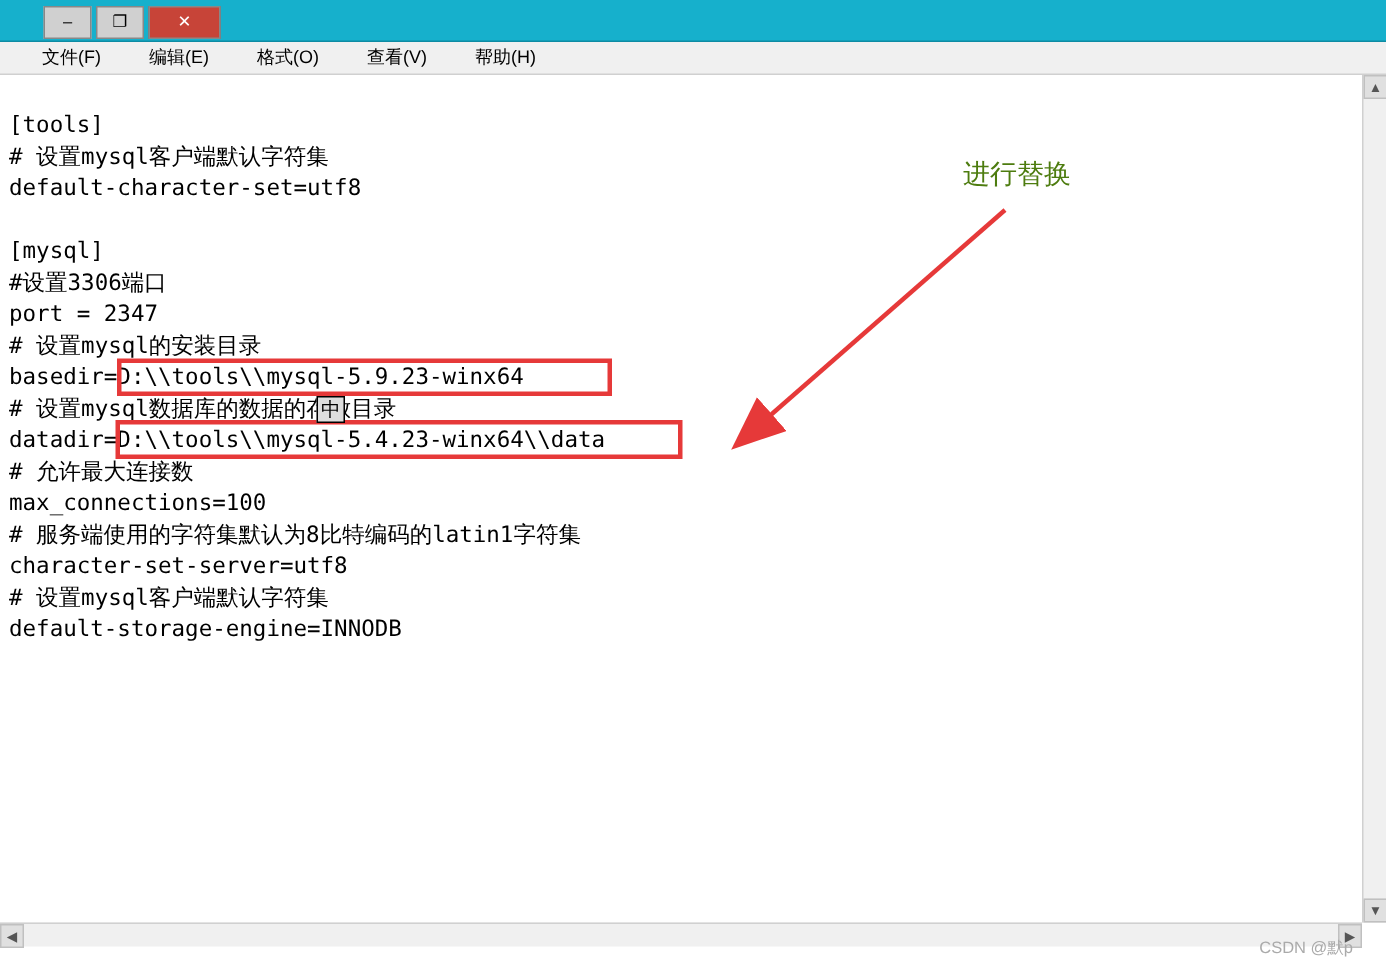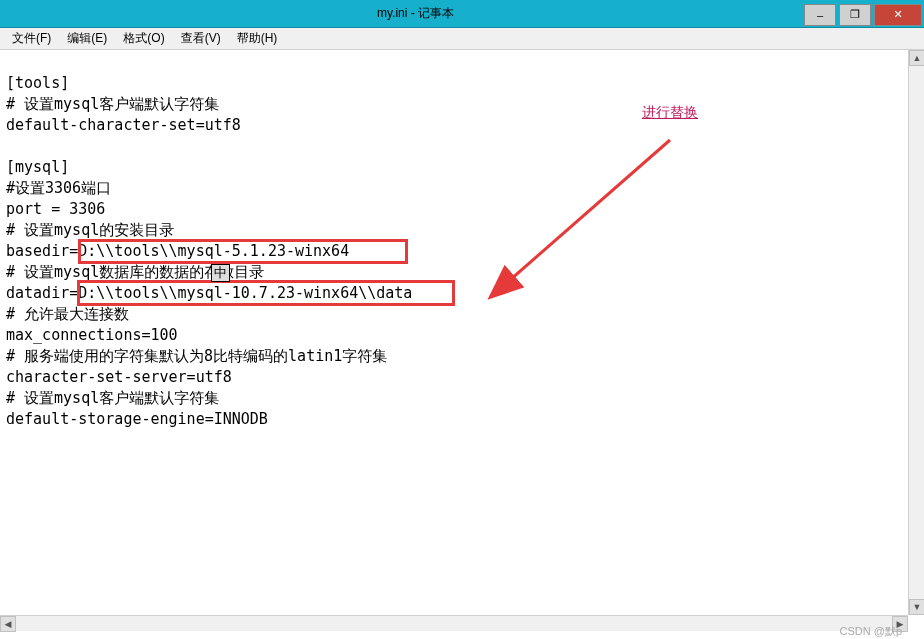--- a/index.html
+++ b/index.html
@@ -4,41 +4,40 @@
   <style>
     * { margin: 0; padding: 0; box-sizing: border-box; }
     body { font-family: "Microsoft YaHei", "SimSun", sans-serif; background: #fff; width: 924px; height: 639px; overflow: hidden; position: relative; }
     .titlebar { height: 28px; background: #16b0cc; display: flex; align-items: center; border-bottom: 1px solid #0d8ba3; position: relative; }
     .title-icon { width: 28px; height: 28px; display: flex; align-items: center; justify-content: center; color: #333; font-size: 10px; }
     .title-text { flex: 1; text-align: center; font-size: 12px; color: #000; }
     .win-buttons { display: flex; }
     .win-btn { width: 32px; height: 22px; display: flex; align-items: center; justify-content: center; font-size: 11px; border: 1px solid #888; background: #d0d0d0; margin-left: 1px; margin-top: 2px; margin-right: 2px; }
     .win-btn.close { background: #c74438; color: #fff; width: 48px; }
     .menubar { height: 22px; background: #f0f0f0; display: flex; align-items: center; padding: 0 4px; border-bottom: 1px solid #d0d0d0; }
-    .menu-item { font-size: 12px; color: #000; padding: 2px 8px; cursor: default; }
+    .menu-item { font-size: 12px; color: #000; padding: 2px 8px; cursor: default; margin-left: 16px; }
     .editor { padding: 2px 6px; font-family: "SimSun", "宋体", monospace; font-size: 15px; line-height: 21px; white-space: pre; color: #000; height: 564px; overflow: hidden; position: relative; }
     .scrollbar-v { position: absolute; right: 0; top: 50px; width: 16px; bottom: 24px; background: #f0f0f0; border-left: 1px solid #d0d0d0; }
     .scroll-arrow { width: 16px; height: 16px; background: #e0e0e0; border: 1px solid #c0c0c0; display: flex; align-items: center; justify-content: center; font-size: 9px; color: #555; }
     .scroll-arrow.top { position: absolute; top: 0; }
     .scroll-arrow.bottom { position: absolute; bottom: 0; }
     .scrollbar-h { position: absolute; left: 0; bottom: 8px; right: 16px; height: 16px; background: #f0f0f0; border-top: 1px solid #d0d0d0; }
     .scroll-arrow.left { position: absolute; left: 0; }
     .scroll-arrow.right { position: absolute; right: 0; }
     .status { position: absolute; bottom: 0; right: 16px; font-size: 11px; color: #aaa; padding: 0 6px; }
     .highlight-box { position: absolute; border: 3px solid #e63939; pointer-events: none; }
     .arrow-svg { position: absolute; pointer-events: none; }
-    .annotation-text { position: absolute; color: #be185d; font-size: 14px; font-family: "Microsoft YaHei"; pointer-events: none; text-decoration: underline; }
+    .annotation-text { position: absolute; color: #4d7c0f; font-size: 18px; font-family: "Microsoft YaHei"; pointer-events: none; }
     .cursor-caret { position: absolute; font-size: 22px; pointer-events: none; }
   </style>
 </head>
 <body>
 
 <div class="titlebar">
   <div class="title-icon"></div>
-  <div class="title-text">my.ini - 记事本</div>
   <div class="win-buttons">
     <div class="win-btn">–</div>
     <div class="win-btn">❐</div>
     <div class="win-btn close">✕</div>
   </div>
 </div>
 
 <div class="menubar">
   <span class="menu-item">文件(F)</span>
   <span class="menu-item">编辑(E)</span>
@@ -47,25 +46,25 @@
   <span class="menu-item">帮助(H)</span>
 </div>
 
 <div class="editor">
 <span>[tools]</span>
 <span># 设置mysql客户端默认字符集</span>
 <span>default-character-set=utf8</span>
 <span></span>
 <span>[mysql]</span>
 <span>#设置3306端口</span>
-<span>port = 3306</span>
+<span>port = 2347</span>
 <span># 设置mysql的安装目录</span>
-<span>basedir=D:\\tools\\mysql-5.1.23-winx64</span>
+<span>basedir=D:\\tools\\mysql-5.9.23-winx64</span>
 <span># 设置mysql数据库的数据的存放目录</span>
-<span>datadir=D:\\tools\\mysql-10.7.23-winx64\\data</span>
+<span>datadir=D:\\tools\\mysql-5.4.23-winx64\\data</span>
 <span># 允许最大连接数</span>
 <span>max_connections=100</span>
 <span># 服务端使用的字符集默认为8比特编码的latin1字符集</span>
 <span>character-set-server=utf8</span>
 <span># 设置mysql客户端默认字符集</span>
 <span>default-storage-engine=INNODB</span>
 </div>
 
 <div class="highlight-box" style="left:78px; top:239px; width:330px; height:25px;"></div>
 <div class="highlight-box" style="left:77px; top:280px; width:378px; height:26px;"></div>

